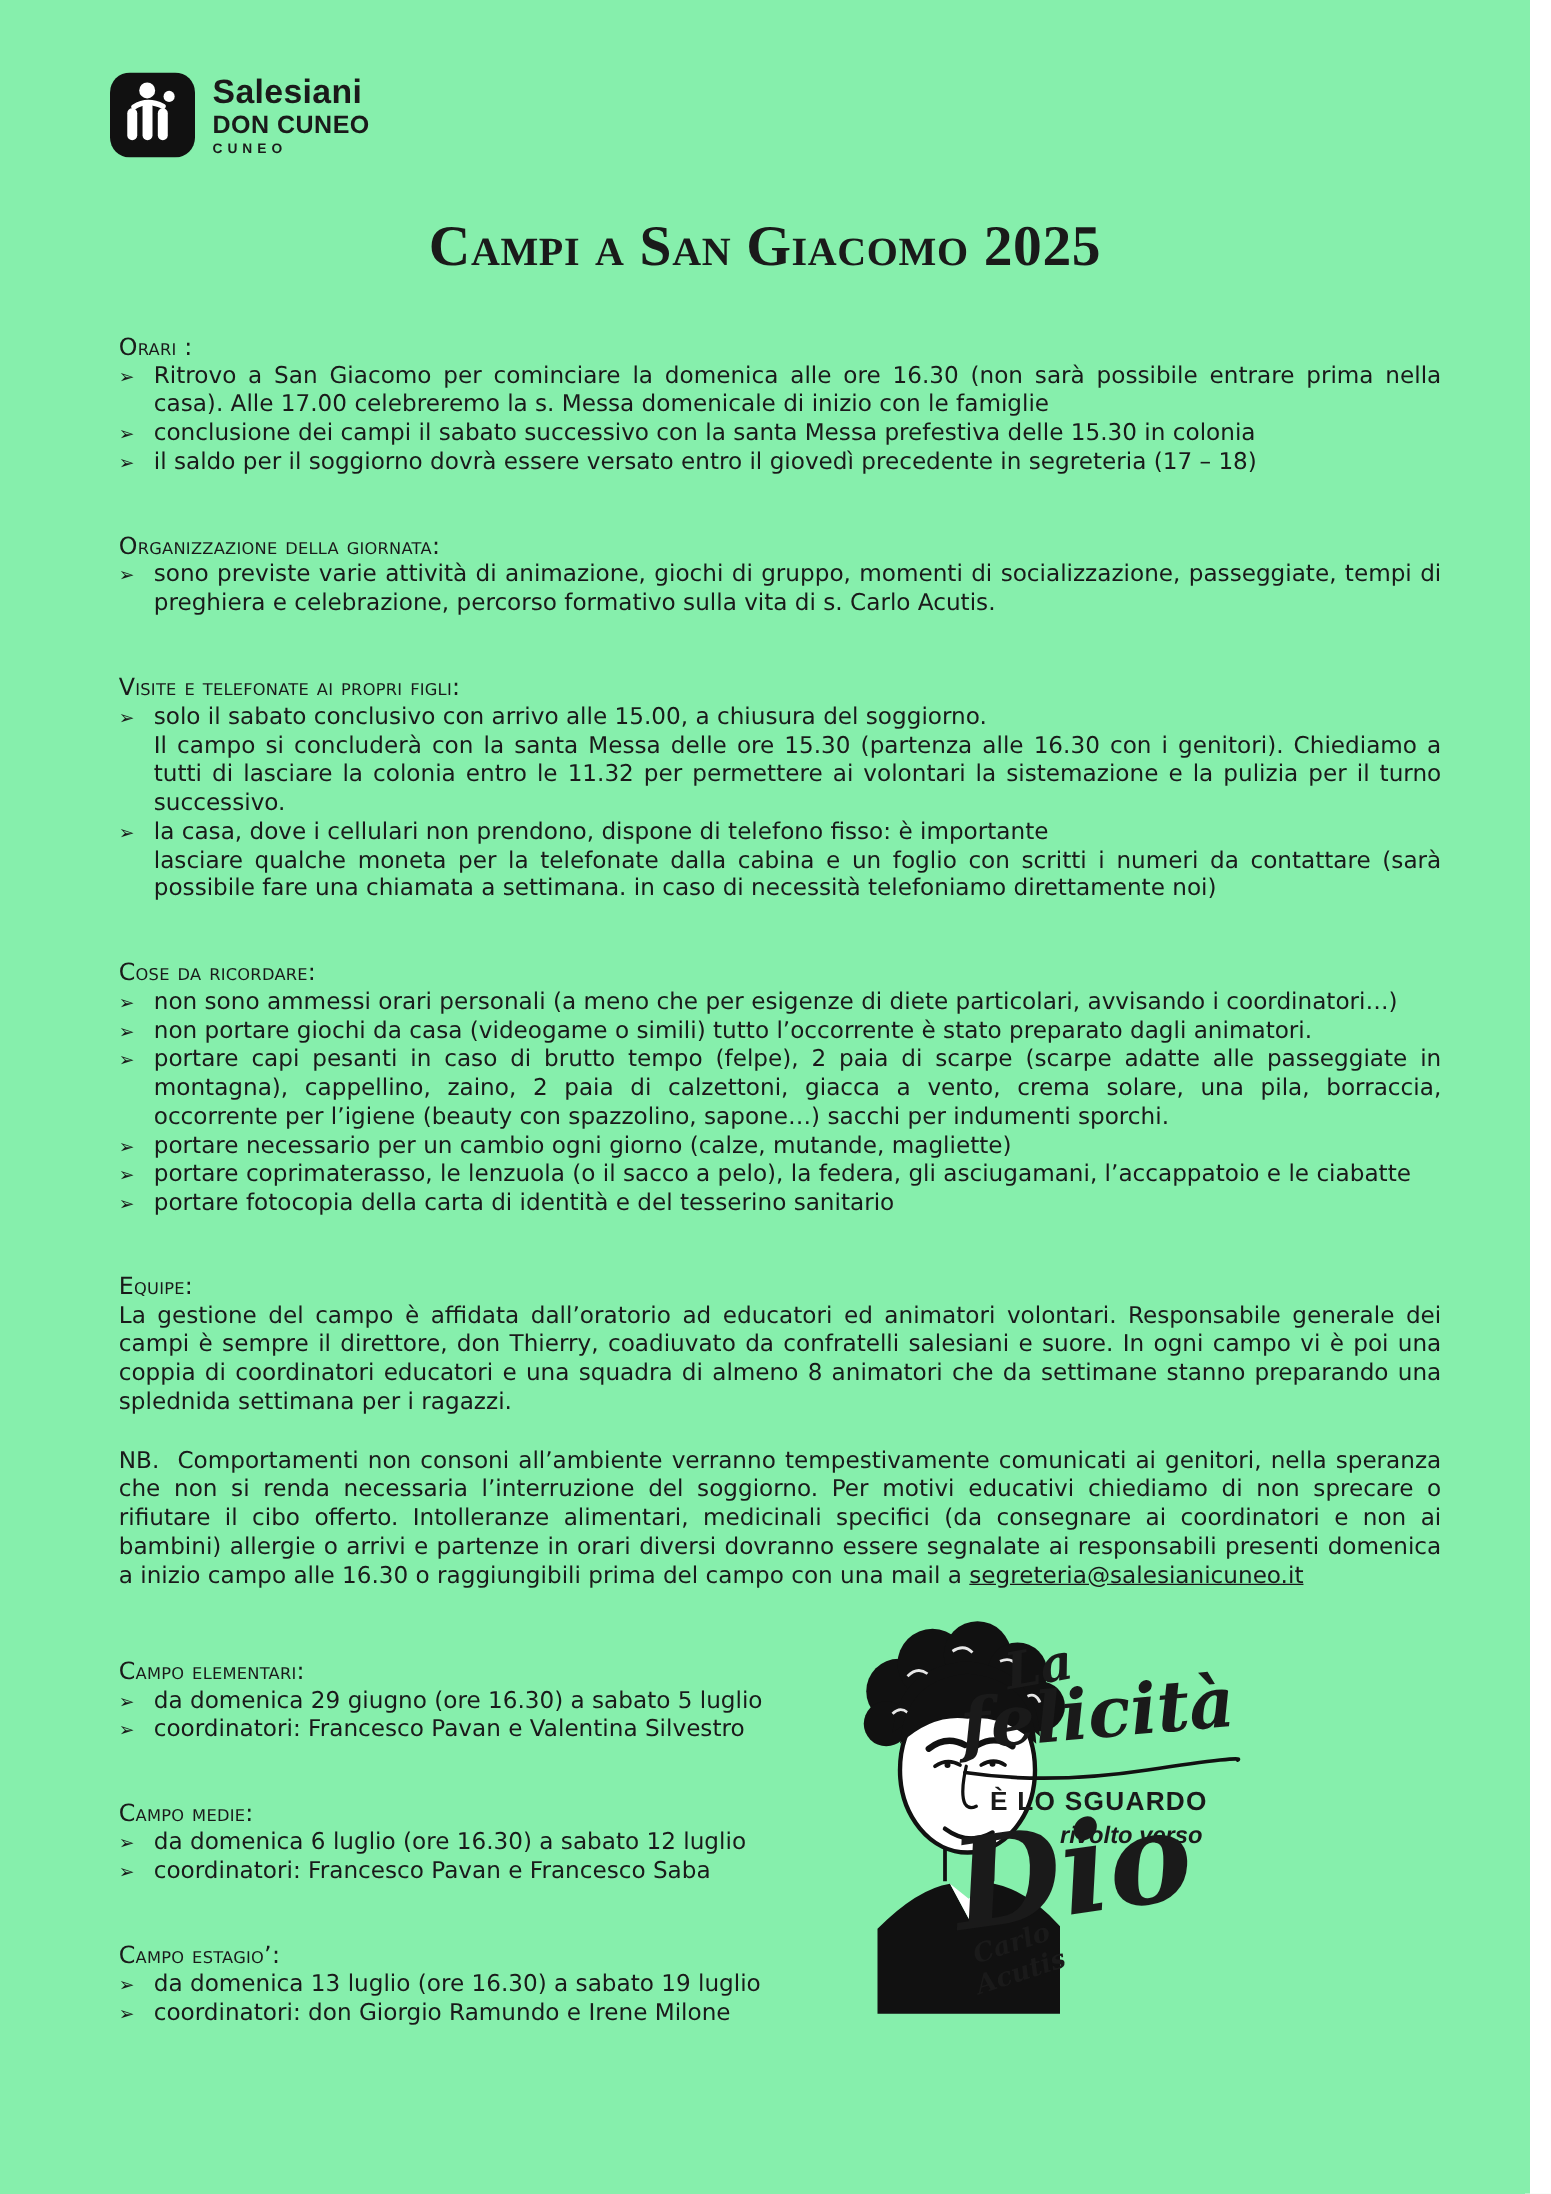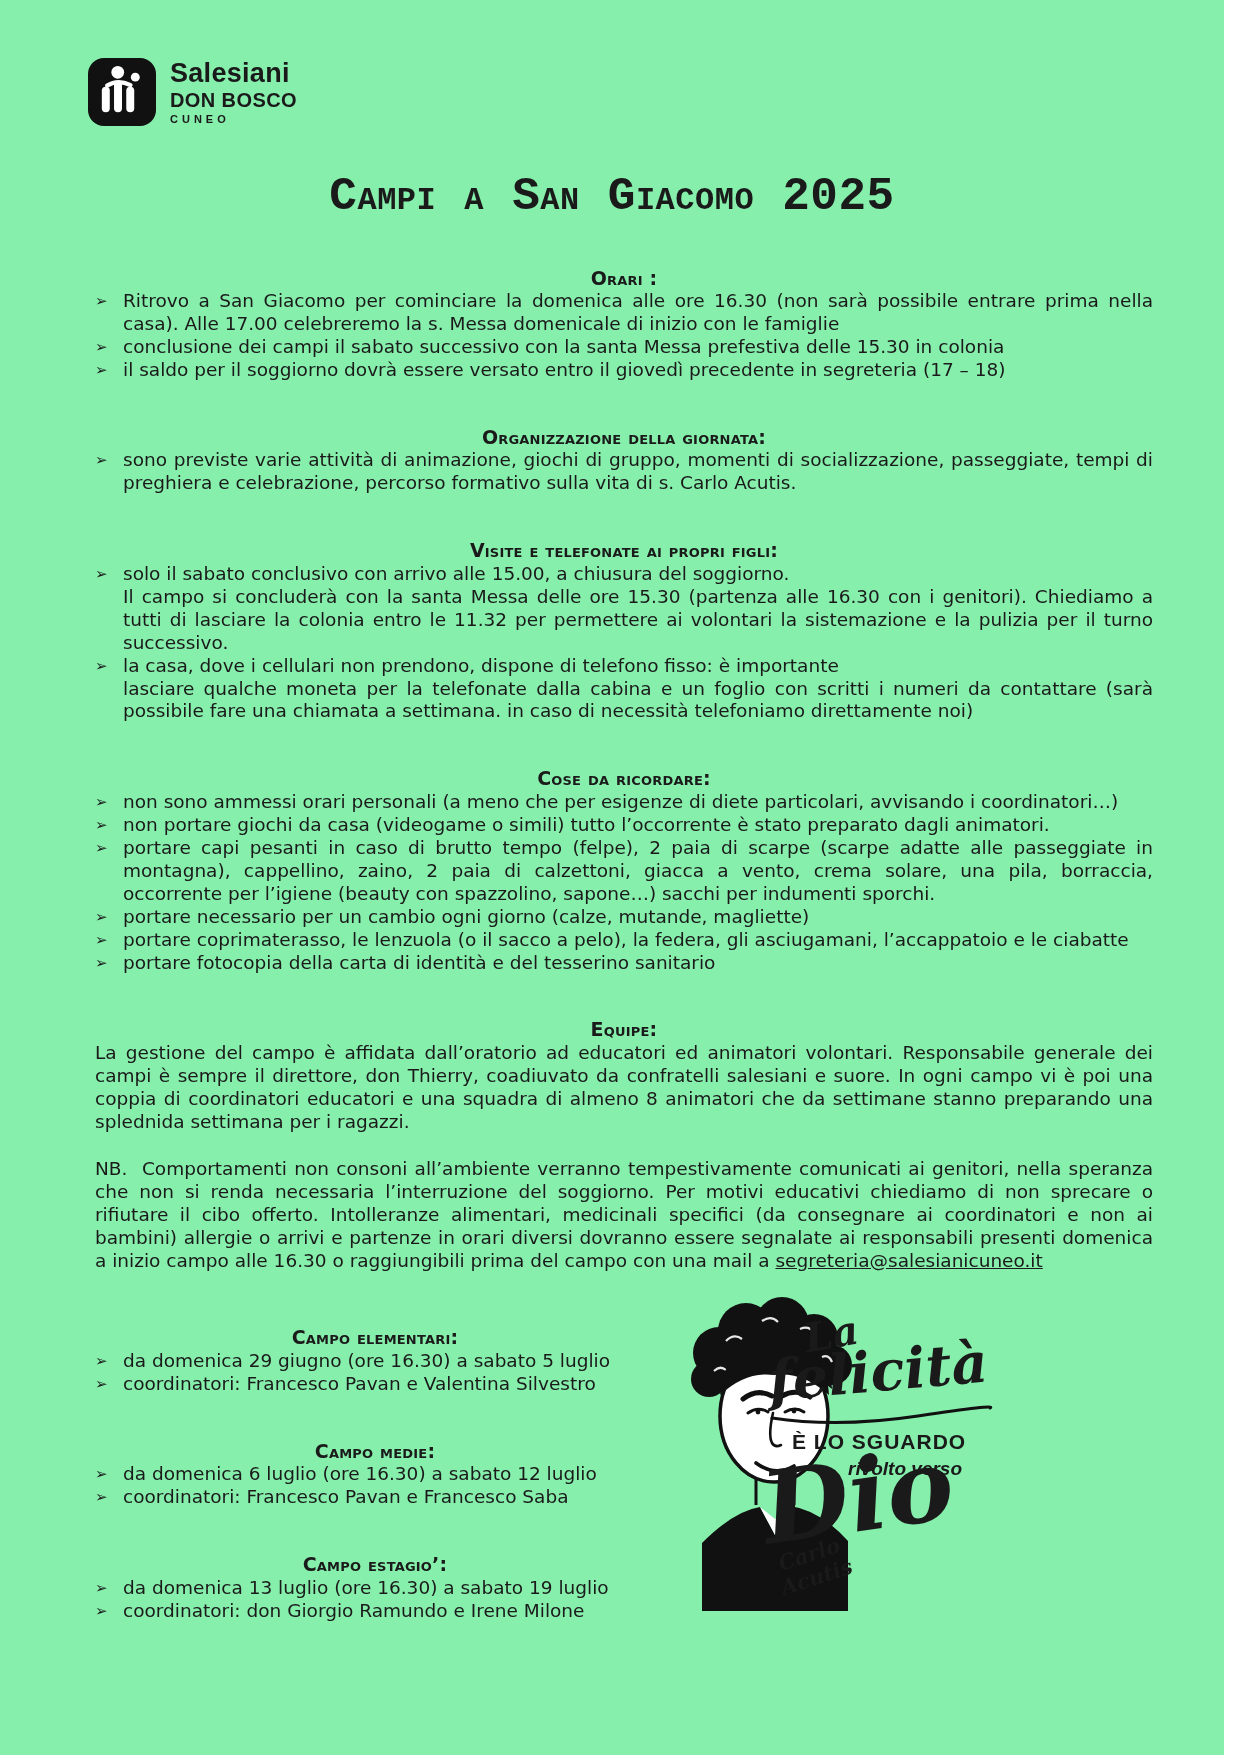--- a/index.html
+++ b/index.html
@@ -21,21 +21,21 @@
   .logo-mark { width:68px; height:68px; flex:0 0 68px; }
   .logo-text { margin-left:14px; line-height:1; }
   .logo-name { display:block; font-weight:bold; font-size:27px; letter-spacing:.3px; font-family:"Liberation Sans",sans-serif; }
   .logo-sub  { display:block; font-weight:bold; font-size:20px; margin-top:3px; letter-spacing:.4px; font-family:"Liberation Sans",sans-serif; }
   .logo-city { display:block; font-weight:bold; font-size:11px; margin-top:4px; letter-spacing:4px; font-family:"Liberation Sans",sans-serif; }
 
   
   .doc-title {
     padding-top:172px;
     text-align:center;
-    font-family:Liberation Mono, monospace;
+    font-family:Liberation Serif, serif;
     font-variant:small-caps;
     font-weight:700;
     font-size:46px;
     letter-spacing:.5px;
     line-height:1.1;
   }
 
   
   .doc-body {
     width:1058px;
@@ -46,24 +46,24 @@
   }
   .doc-section { margin-top:15px; }
   .doc-section:first-child { margin-top:0; }
   #section-campo-elementari { margin-top:54px; }
   #section-campo-medie, #section-campo-estagio { margin-top:24px; }
   
   #section-campo-elementari, #section-campo-medie, #section-campo-estagio { width:560px; }
 
   .sec-heading {
     font-variant:small-caps;
-    font-weight:700;
+    font-weight:400;
     font-size:19px;
     letter-spacing:.2px;
-    text-align:center;
+    text-align:left;
     line-height:1.24;
     margin-top:44px;
   }
 
   .bullet-item { display:flex; align-items:flex-start; }
   .bullet-marker { flex:0 0 28px; width:28px; font-size:15px; padding-top:2px; text-align:left; }
   .bullet-text { flex:1; }
 
   .doc-paragraph + .doc-paragraph { margin-top:24px; }
 
@@ -120,21 +120,21 @@
       <rect x="0" y="0" width="64" height="64" rx="15" fill="#111"></rect>
       <circle cx="28" cy="13.5" r="6" fill="#fff"></circle>
       <circle cx="44.5" cy="18" r="4.2" fill="#fff"></circle>
       <rect x="13" y="27" width="7.5" height="24" rx="3.7" fill="#fff"></rect>
       <rect x="24.5" y="22" width="7.5" height="29" rx="3.7" fill="#fff"></rect>
       <rect x="36" y="27" width="7.5" height="24" rx="3.7" fill="#fff"></rect>
       <path d="M18 26 Q28 19.5 40 25.5" stroke="#fff" stroke-width="4" fill="none" stroke-linecap="round"></path>
     </svg>
     <div class="logo-text">
       <span class="logo-name">Salesiani</span>
-      <span class="logo-sub">DON BOSCO</span>
+      <span class="logo-sub">DON CUNEO</span>
       <span class="logo-city">CUNEO</span>
     </div>
   </header>
 
   <h1 class="doc-title">Campi a San Giacomo 2025</h1>
 
   <main class="doc-body" id="doc-body">
       <section class="doc-section" id="section-orari">
         <h2 class="sec-heading">Orari :</h2>
         <div class="bullet-item">

